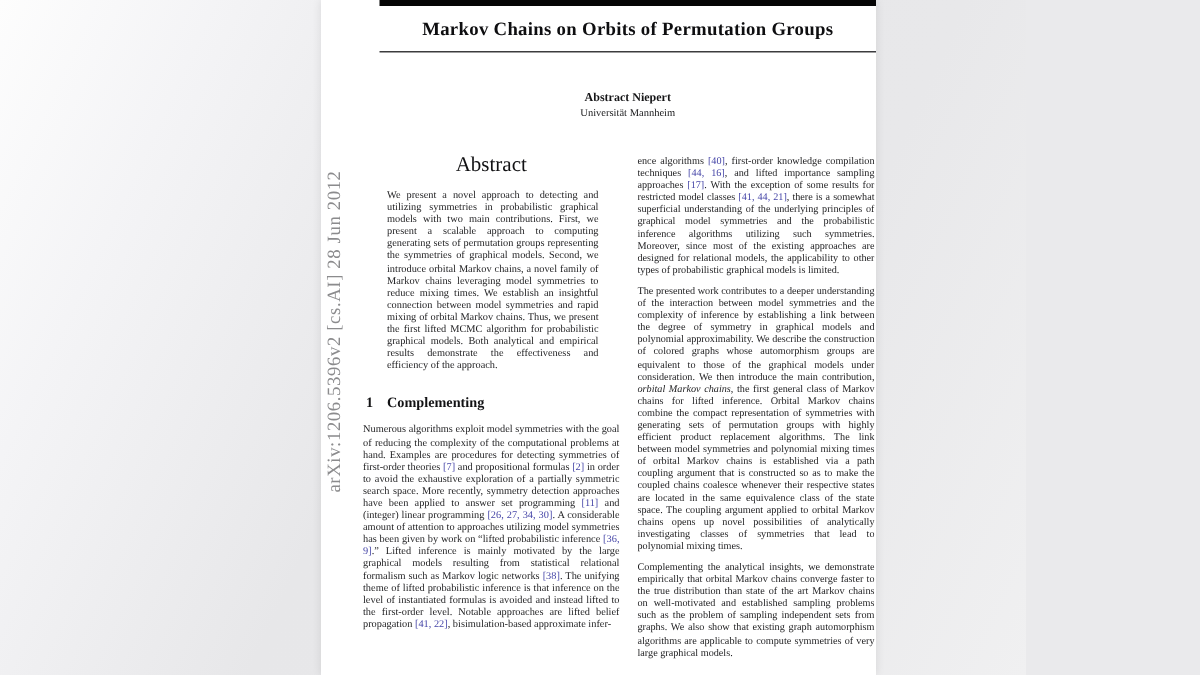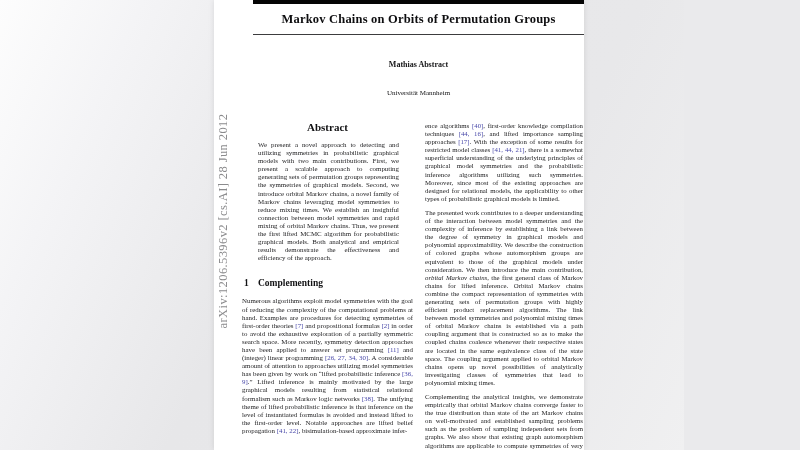--- a/index.html
+++ b/index.html
@@ -27,29 +27,29 @@
   }
   .rule-thick { margin-left: 39px; width: 331px; height: 3.5px; background: #050505; }
   .rule-thin  { margin-left: 39px; width: 331px; height: 1.5px; background: #3c3c3e; }
   .title {
     margin-left: 39px; width: 331px; text-align: center;
     font-weight: bold; font-size: 12.5px; color: #0e0e10;
     letter-spacing: 0.2px; padding: 8px 0 7px 0;
   }
   .authors { margin-left: 39px; width: 331px; text-align: center; margin-top: 25px; color: #151517; }
   .author-name { font-weight: bold; font-size: 8px; }
-  .author-affil { font-size: 7px; margin-top: 20px; }
+  .author-affil { font-size: 7px; margin-top: 2px; }
   .author-email { font-size: 7px; margin-top: 2px; }
   .columns {
     margin-left: 28px; width: 341px; margin-top: 24px;
     display: flex; gap: 12px; height: 338px; overflow: hidden;
   }
   .col-left  { width: 171px; overflow: hidden; }
   .col-right { width: 158px; overflow: hidden; }
-  .abstract-heading { text-align: center; font-weight: bold; font-size: 11px; color: #121214; }
+  .abstract-heading { text-align: center; font-weight: normal; font-size: 14px; color: #121214; }
   .abstract-text {
     margin: 8px 14px 0 16px;
     font-size: 6.9px; line-height: 8.1px; text-align: justify; color: #1c1c1e;
   }
   .section-heading {
     margin-top: 16px; font-weight: bold; font-size: 9.5px; color: #121214;
     display: flex; margin-left: 2px;
   }
   .section-number { width: 14px; }
   .body-par {
@@ -66,21 +66,21 @@
 
 <div class="viewport">
   <div class="bg"></div>
 
   <div class="page">
     <div class="rule-thick"></div>
     <div class="title">Markov Chains on Orbits of Permutation Groups</div>
     <div class="rule-thin"></div>
 
     <div class="authors">
-      <div class="author-name">Mathias Abstract</div>
+      <div class="author-name">Abstract Niepert</div>
       <div class="author-affil">Universität Mannheim</div>
     </div>
 
     <div class="columns">
       <div class="col-left">
         <div class="abstract-heading">Abstract</div>
         <div class="abstract-text">We present a novel approach to detecting and utilizing symmetries in probabilistic graphical models with two main contributions. First, we present a scalable approach to computing generating sets of permutation groups representing the symmetries of graphical models. Second, we introduce orbital Markov chains, a novel family of Markov chains leveraging model symmetries to reduce mixing times. We establish an insightful connection between model symmetries and rapid mixing of orbital Markov chains. Thus, we present the first lifted MCMC algorithm for probabilistic graphical models. Both analytical and empirical results demonstrate the effectiveness and efficiency of the approach.</div>
         <div class="section-heading">
           <span class="section-number">1</span>
           <span>Complementing</span>

